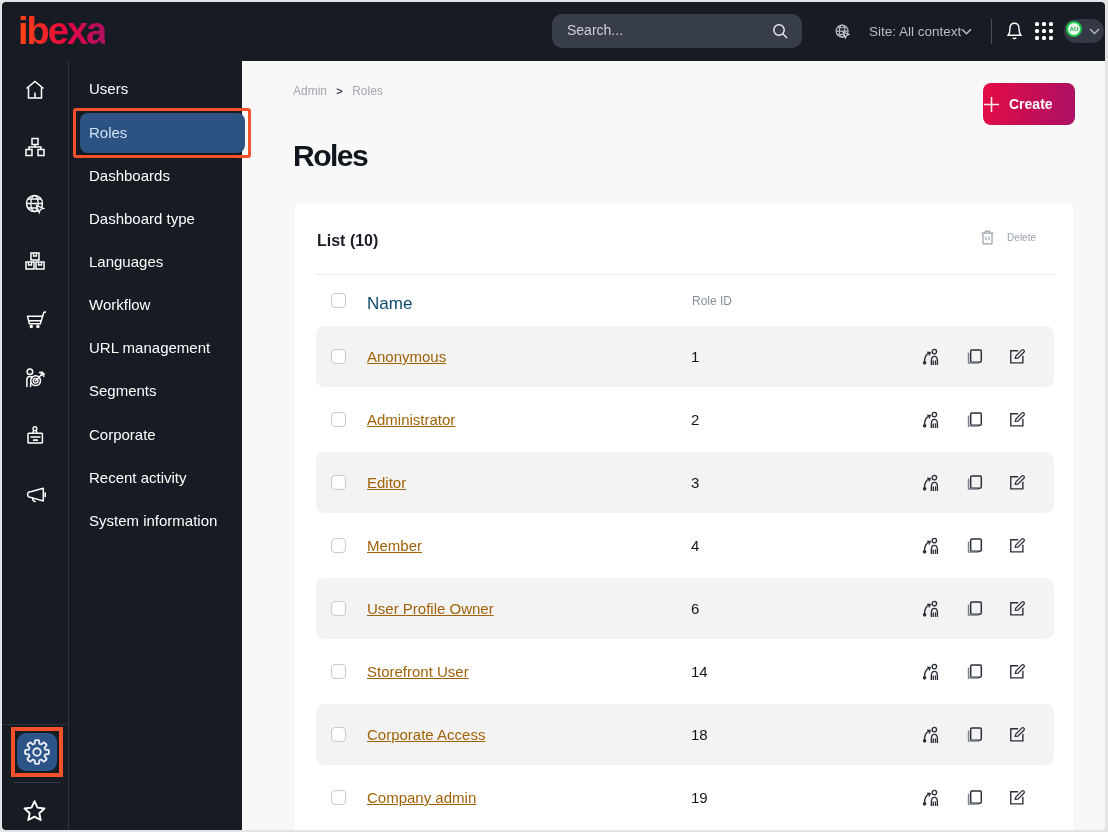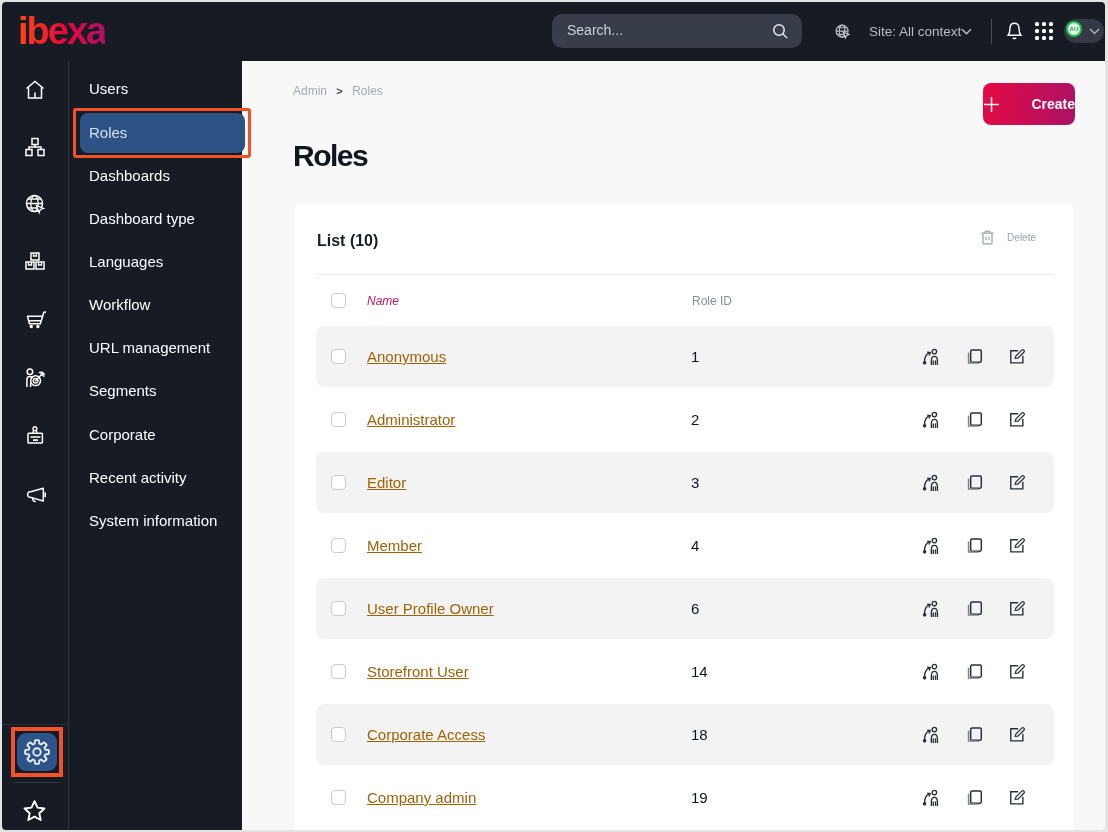--- a/index.html
+++ b/index.html
@@ -41,33 +41,33 @@
   
   .mi { position:absolute; left:11px; width:165px; height:40px; line-height:40px; color:#fdfdfe; font-size:15px; padding-left:9px; border-radius:8px; }
   .mi.sel { background:#2d5284; color:#d2e2f2; }
   .selbox { position:absolute; left:4px; top:47px; width:178px; height:50px; border:3px solid #f4502a; border-radius:3px; }
 
   
   .crumb { position:absolute; left:28px; top:23px; font-size:12px; color:#a3a7ae; }
   .crumb b { color:#3e444e; font-weight:bold; font-size:11px; padding:0 6px; }
   .btn-create { position:absolute; left:718px; top:22px; width:92px; height:42px; border-radius:8px;
                 background:linear-gradient(100deg,#e40b44 0%,#ab1166 100%);
-                color:#fff; font-size:14px; font-weight:bold; display:flex; align-items:center; justify-content:space-between; }
+                color:#fff; font-size:14px; font-weight:bold; display:flex; align-items:center; justify-content:flex-start; }
   .btn-create svg { margin-right:9px; }
   .title { position:absolute; left:28px; top:78px; font-size:30px; font-weight:bold; color:#10161f; letter-spacing:-1.5px; }
   .card { position:absolute; left:29px; top:142px; width:780px; height:700px; background:#fff; border-radius:8px;
           box-shadow:0 1px 3px rgba(0,0,0,0.04); }
   .card-h { position:absolute; left:23px; top:29px; font-size:16px; font-weight:bold; color:#1a1f27; }
   .del { position:absolute; right:38px; top:27px; color:#9aa1ab; font-size:10px; display:flex; align-items:center; }
   .del svg { margin-right:12px; }
   .card-sep { position:absolute; left:22px; right:20px; top:71px; height:1px; background:#ebecee; }
   .thead { position:absolute; left:22px; top:86px; width:738px; height:28px; }
   .cb { width:15px; height:15px; border:1px solid #c5cad1; border-radius:4px; background:#fff; display:inline-block; }
   .thead .cb { position:absolute; left:15px; top:4px; }
-  .thead .cn { position:absolute; left:51px; top:5px; font-size:12px; color:#be185d;font-style:italic; }
+  .thead .cn { position:absolute; left:51px; top:5px; font-size:17px; color:#0c4a6e; }
   .thead .ci { position:absolute; left:376px; top:5px; font-size:12px; color:#878e99; }
 
   .row { position:absolute; left:22px; width:738px; height:61px; border-radius:8px; }
   .row.g { background:#f3f3f4; }
   .row .cb { position:absolute; left:15px; top:23px; }
   .row .nm { position:absolute; left:51px; top:22px; font-size:15px; color:#a16207; text-decoration:underline; }
   .row .id { position:absolute; left:375px; top:22px; font-size:15px; color:#10161f; }
   .row .ic1 { position:absolute; left:606px; top:22px; }
   .row .ic2 { position:absolute; left:650px; top:22px; }
   .row .ic3 { position:absolute; left:692px; top:22px; }

